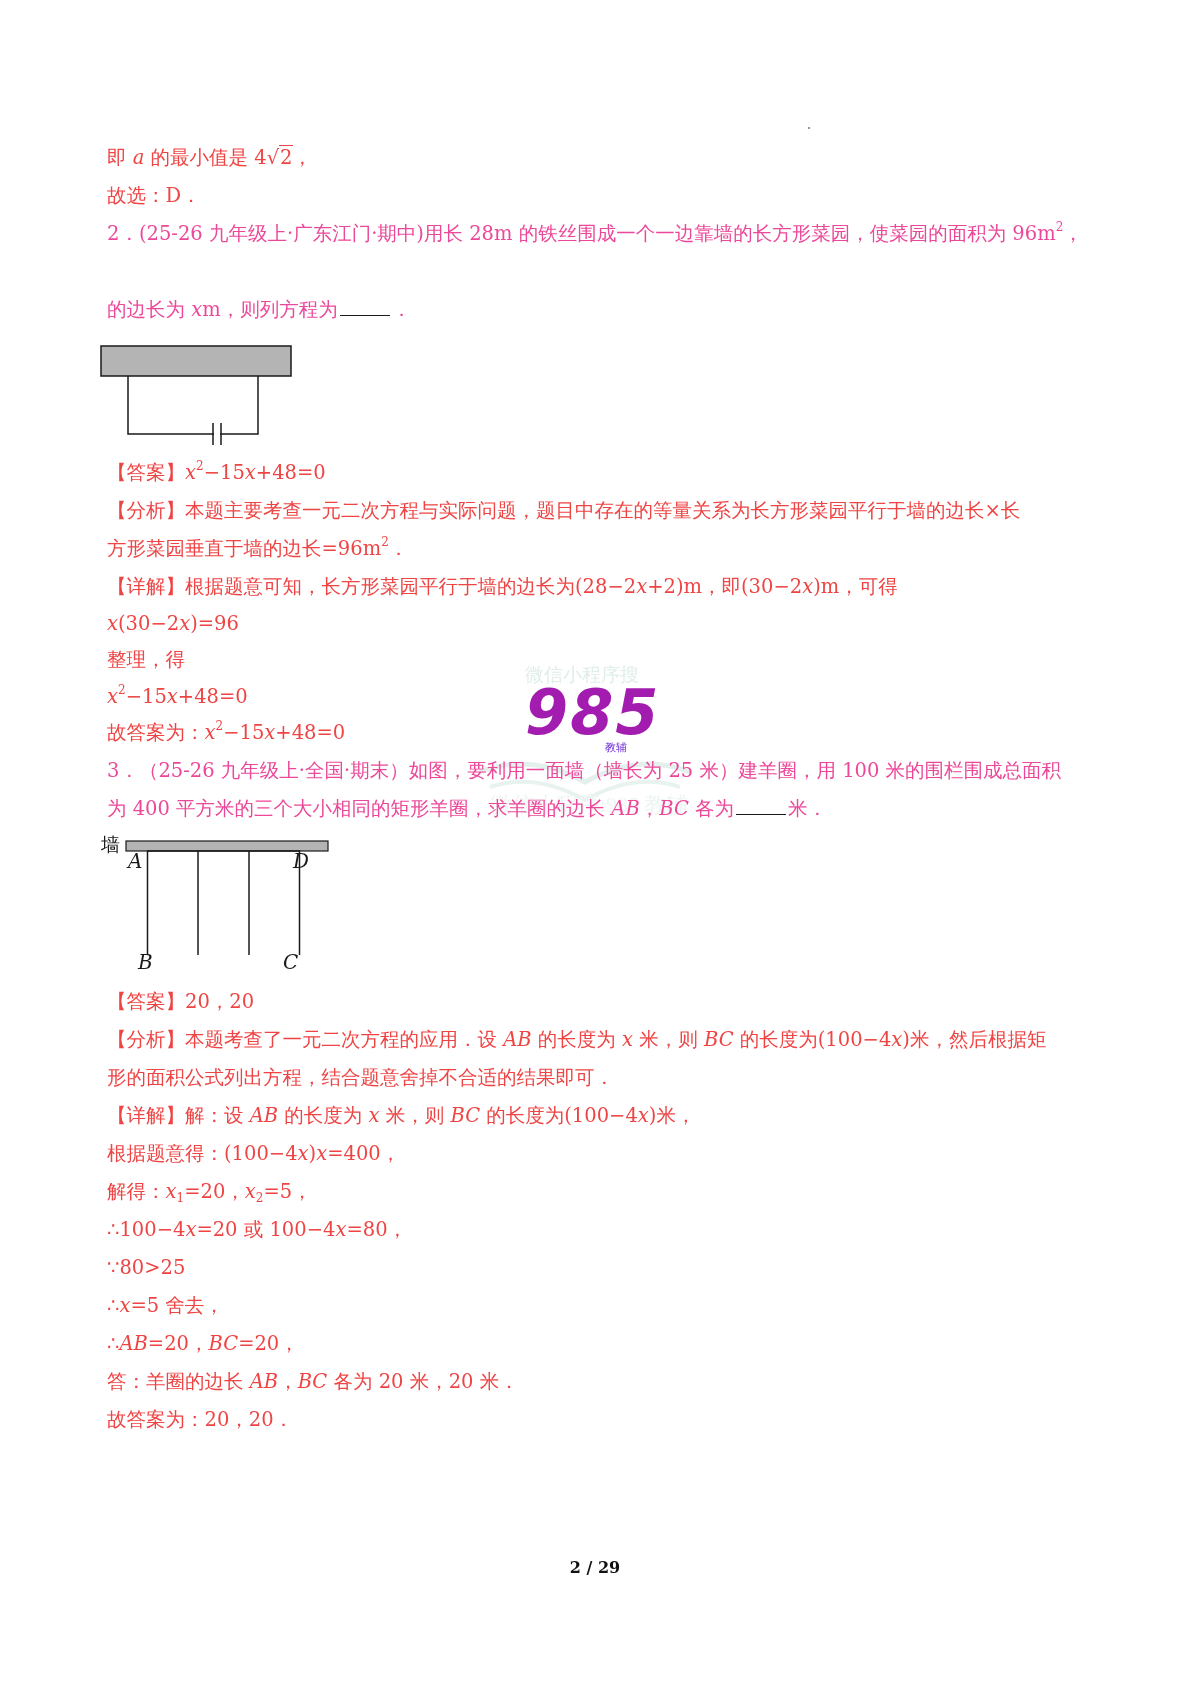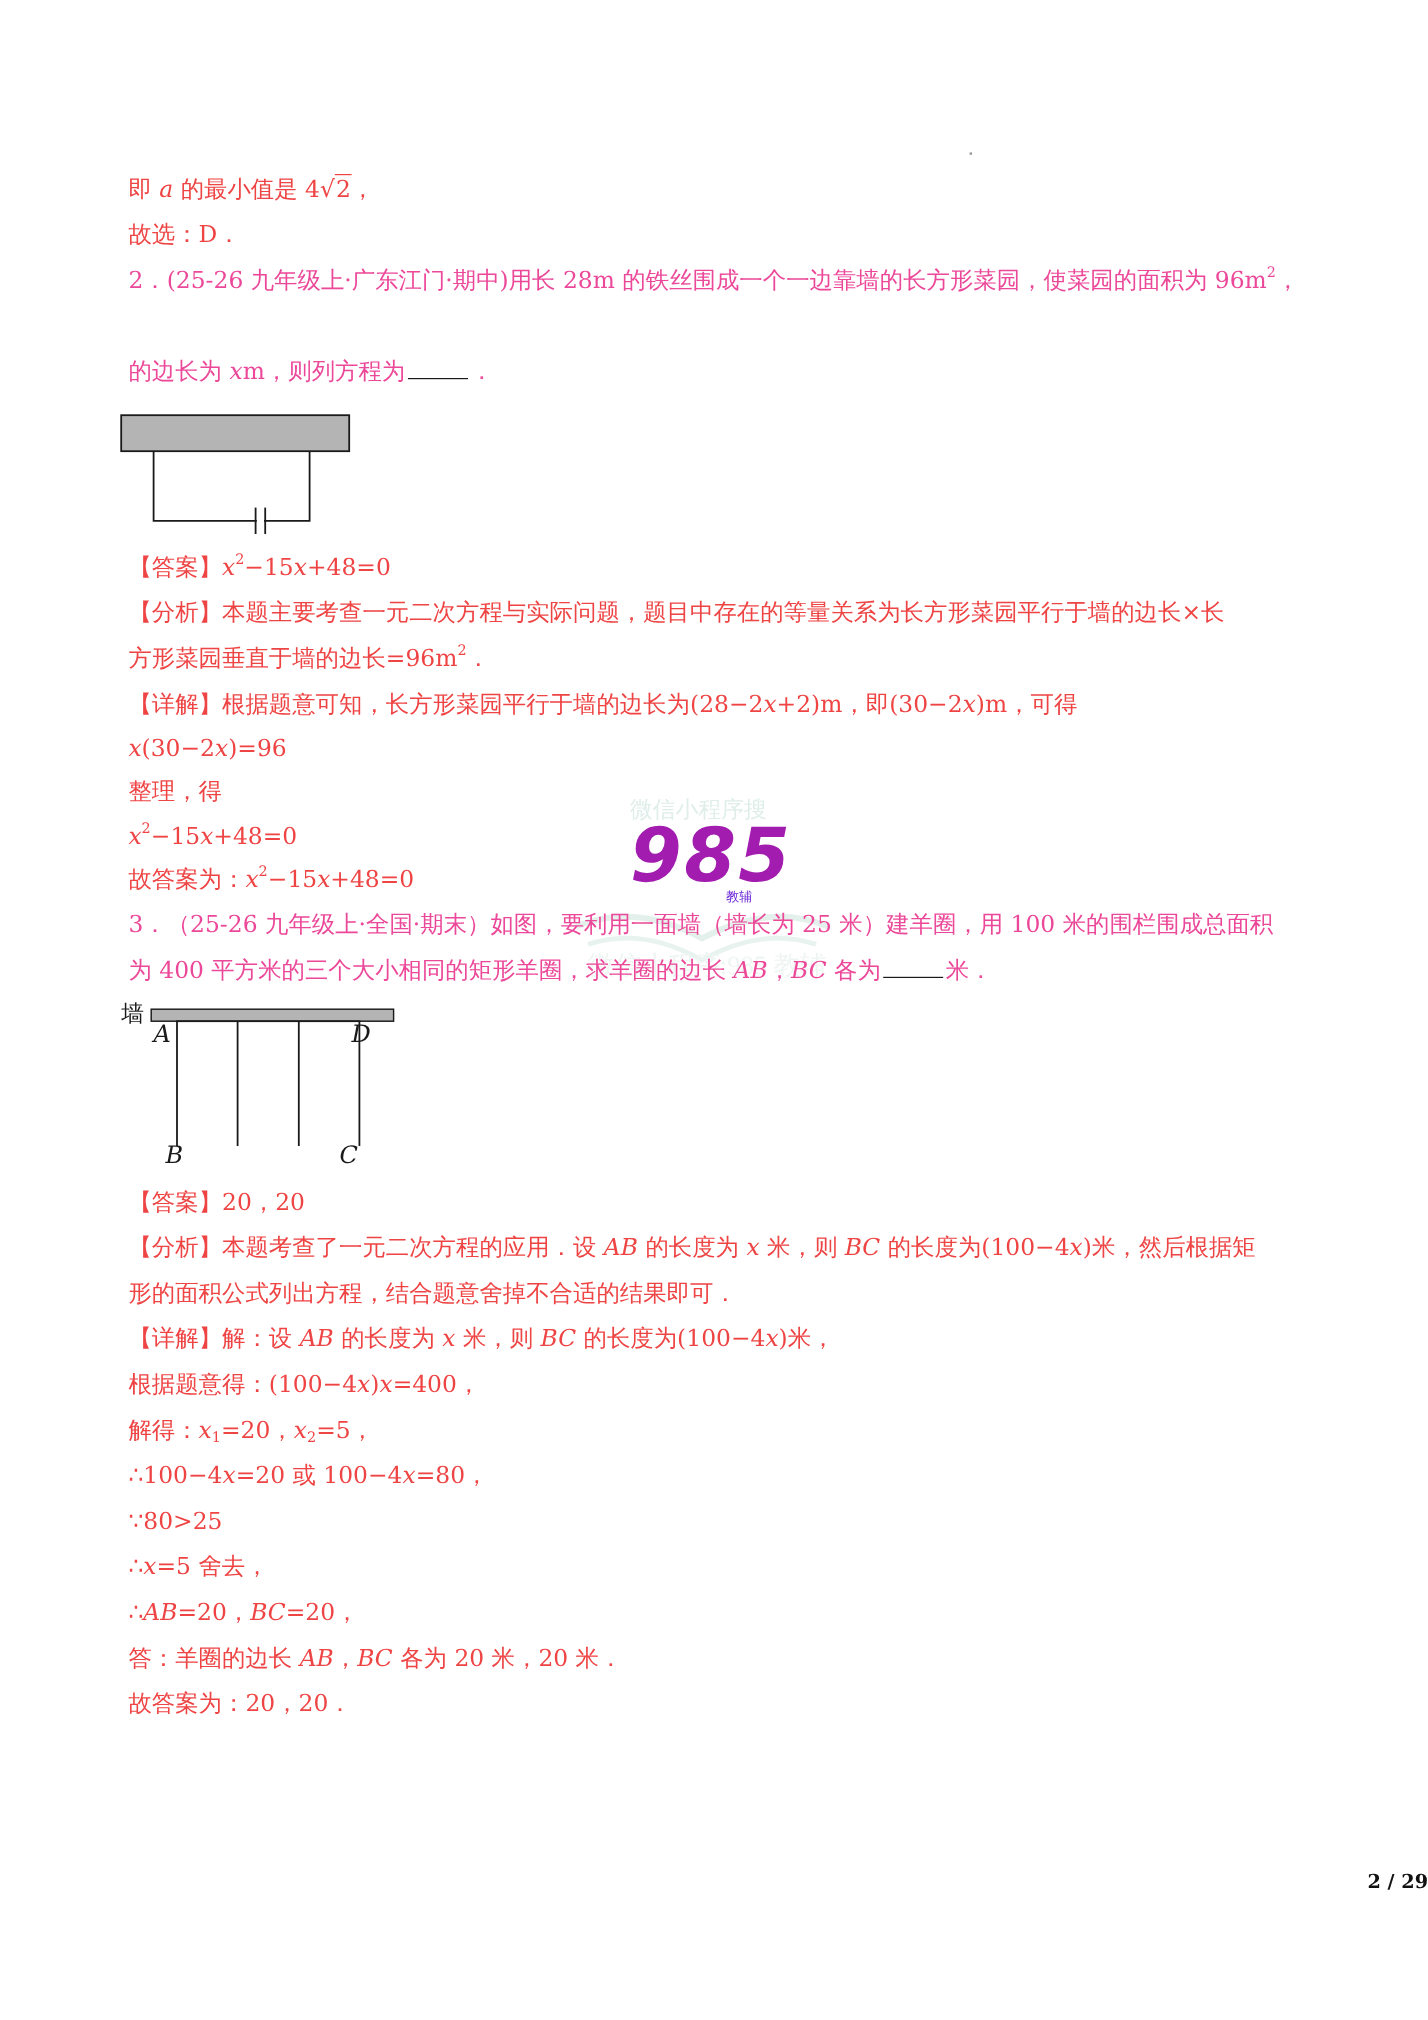--- a/index.html
+++ b/index.html
@@ -7,21 +7,21 @@
          font-family: "DejaVu Serif", "Liberation Serif", serif; }
   .page { position: absolute; left: 0; top: 0; width: 1190px; height: 1683px; }
   .line { position: absolute; left: 107px; font-size: 19.5px; line-height: 26px; white-space: nowrap; color: #1a1a1a; }
   .red { color: #ef4444; }
   .black { color: #ec4899; }
   .blank { display: inline-block; width: 50px; border-bottom: 1.5px solid #1a1a1a; height: 18px; vertical-align: baseline; margin: 0 2px; }
   i.v { font-style: italic; }
   sup { font-size: 12px; vertical-align: 9px; line-height: 0; }
   sub { font-size: 12px; vertical-align: -4px; line-height: 0; }
   .sqrt { border-top: 1.5px solid currentColor; padding-left: 1px; }
-  .page-number { position: absolute; top: 1558px; left: 0; width: 1190px; text-align: right; font-size: 16px; font-weight: bold; color: #111; }
+  .page-number { position: absolute; top: 1558px; left: 0; width: 1190px; text-align: center; font-size: 16px; font-weight: bold; color: #111; }
   .watermark { position: absolute; left: 470px; top: 662px; width: 230px; height: 140px; pointer-events: none; }
   .wm-top { position: absolute; top: 0; left: 55px; font-size: 19px; color: #dfeeea; font-family: "DejaVu Sans", sans-serif; }
   .wm-num { position: absolute; top: 14px; left: 55px; font-size: 62px; font-weight: bold; color: #a21caf; font-style: italic; letter-spacing: 2px; font-family: "DejaVu Sans", sans-serif; }
   .wm-sub { position: absolute; top: 78px; left: 110px; font-size: 11px; color: #6d28d9; font-family: "DejaVu Sans", sans-serif; margin-left: 25px; }
   .wm-bottom { position: absolute; left: 490px; top: 790px; font-size: 22px; color: #eef5f2; font-family: Liberation Serif, serif; text-align: right; }
   svg.fig { position: absolute; }
   .fig-label { position: absolute; font-size: 20px; font-style: italic; color: #1a1a1a; }
   .fig-label-cn { position: absolute; font-size: 19px; color: #1a1a1a; }
   .dot { position: absolute; left: 808px; top: 127px; width: 2px; height: 2px; background: #999; }
 </style>

